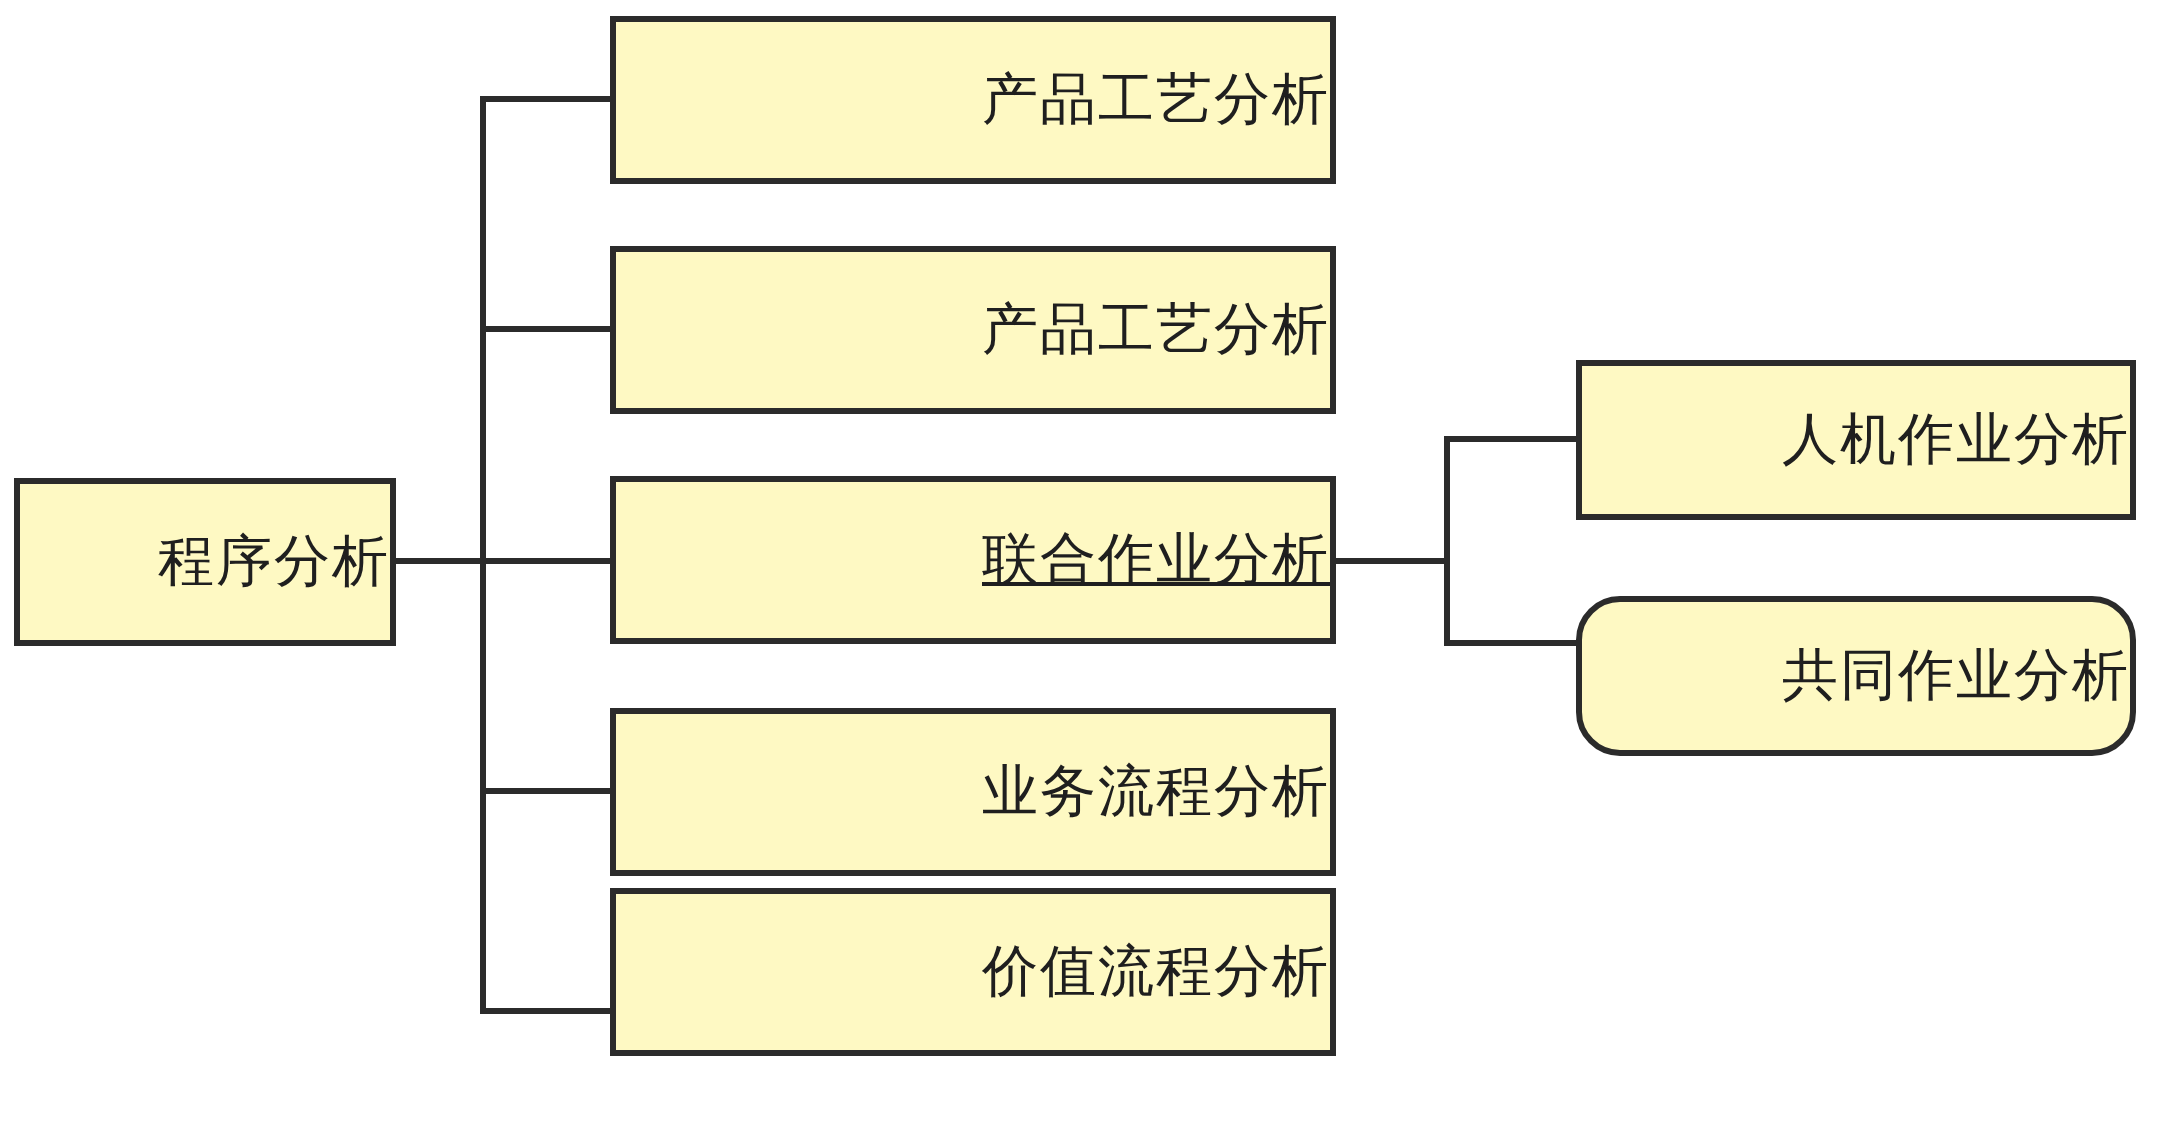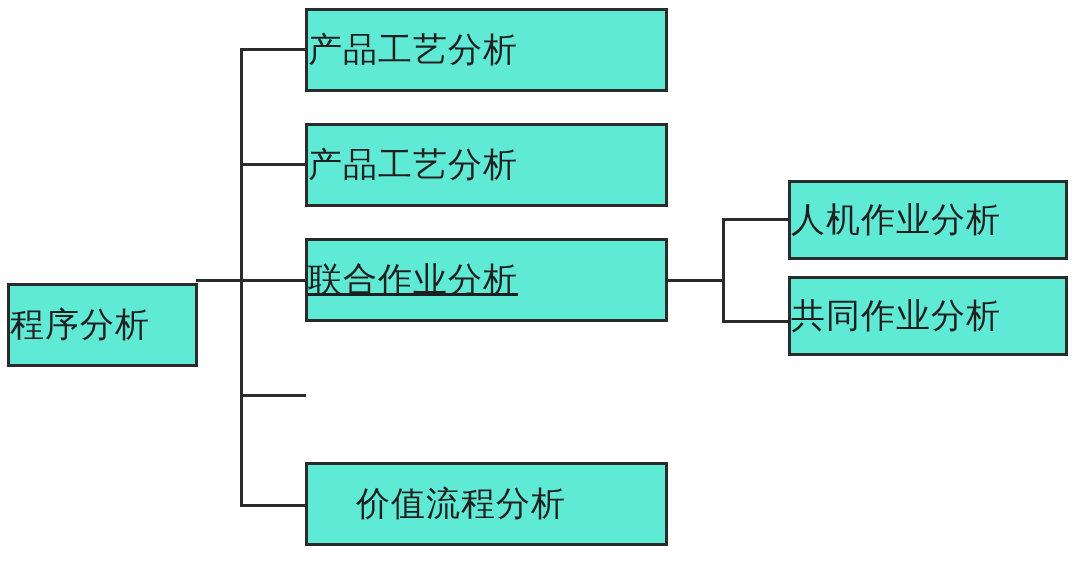--- a/index.html
+++ b/index.html
@@ -12,46 +12,46 @@
     width: 1080px;
     height: 561px;
     background: #ffffff;
     font-family: "Liberation Serif", "DejaVu Serif", serif;
     overflow: hidden;
   }
   .node {
     position: absolute;
     box-sizing: border-box;
     border: 3px solid #2b2b2b;
-    background: #5eead4;
+    background: #fef9c3;
     display: flex;
     align-items: center;
-    justify-content: flex-start;
-    font-size: 34px;
+    justify-content: flex-end;
+    font-size: 28px;
     letter-spacing: 1px;
     color: #1f1f1f;
     white-space: nowrap;
   }
   .line {
     position: absolute;
     background: #2b2b2b;
   }
   
-  .n-root  { left: 7px;   top: 239px; width: 191px; height: 84px; margin-top: 44px; }
+  .n-root  { left: 7px;   top: 239px; width: 191px; height: 84px; }
   
   .mid     { left: 305px; width: 363px; height: 84px; }
   .n-m1 { top: 8px; }
   .n-m2 { top: 123px; }
   .n-m3 { top: 238px; text-decoration: underline; }
   .n-m4 { top: 354px; }
-  .n-m5 { top: 462px; padding-left: 48px; }
+  .n-m5 { top: 444px; padding-left: 48px; }
   
   .rgt     { left: 788px; width: 280px; height: 80px; }
   .n-r1 { top: 180px; font-family: Liberation Mono, monospace; }
-  .n-r2 { top: 276px; }
+  .n-r2 { top: 298px; border-radius: 22px; }
   
   .l-root   { left: 196px; top: 279px; width: 46px;  height: 3px; }
   .l-trunk  { left: 240px; top: 48px;  width: 3px;   height: 459px; }
   .l-b1     { left: 240px; top: 48px;  width: 66px;  height: 3px; }
   .l-b2     { left: 240px; top: 163px; width: 66px;  height: 3px; }
   .l-b3     { left: 240px; top: 279px; width: 66px;  height: 3px; }
   .l-b4     { left: 240px; top: 394px; width: 66px;  height: 3px; }
   .l-b5     { left: 240px; top: 504px; width: 66px;  height: 3px; }
   .l-joint  { left: 665px; top: 279px; width: 60px;  height: 3px; }
   .l-rtrunk { left: 722px; top: 218px; width: 3px;   height: 105px; }
@@ -81,20 +81,23 @@
 
   <div class="node mid n-m1">
     <span>产品工艺分析</span>
   </div>
   <div class="node mid n-m2">
     <span>产品工艺分析</span>
   </div>
   <div class="node mid n-m3">
     <span>联合作业分析</span>
   </div>
+  <div class="node mid n-m4">
+    <span>业务流程分析</span>
+  </div>
   <div class="node mid n-m5">
     <span>价值流程分析</span>
   </div>
 
   <div class="node rgt n-r1">
     <span>人机作业分析</span>
   </div>
   <div class="node rgt n-r2">
     <span>共同作业分析</span>
   </div>

